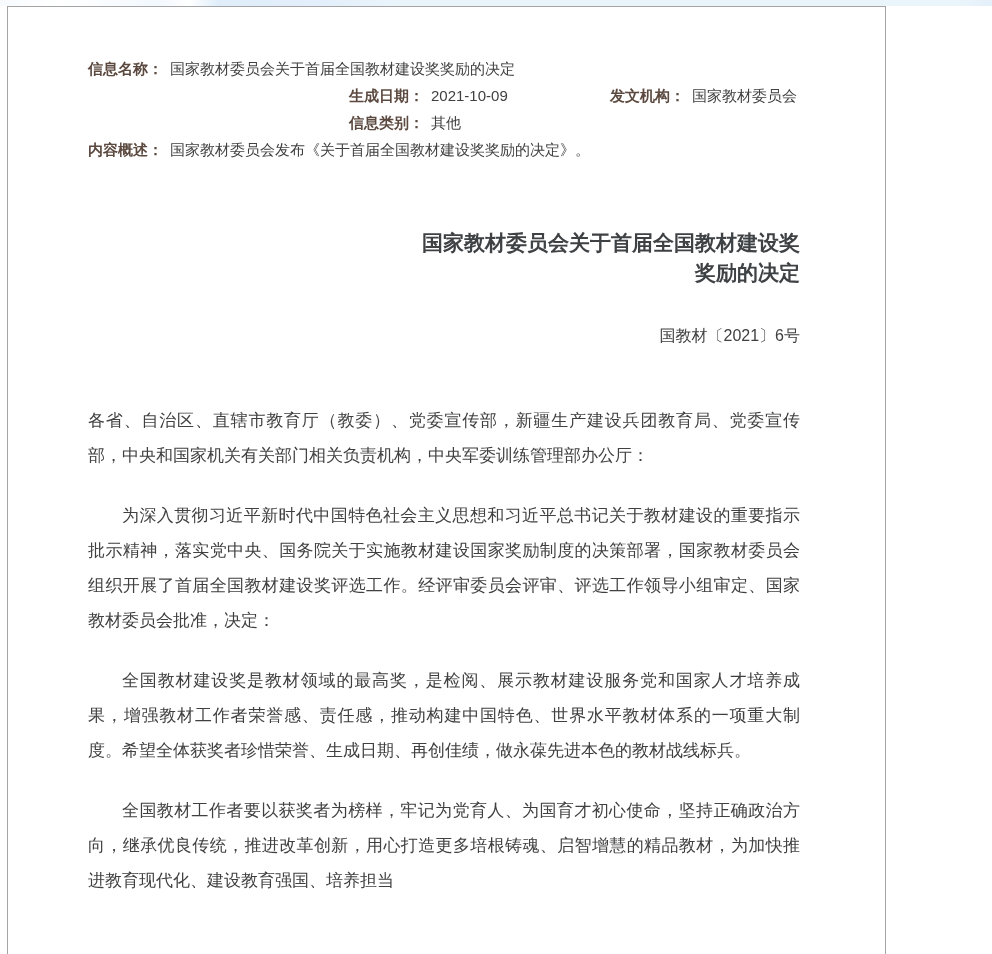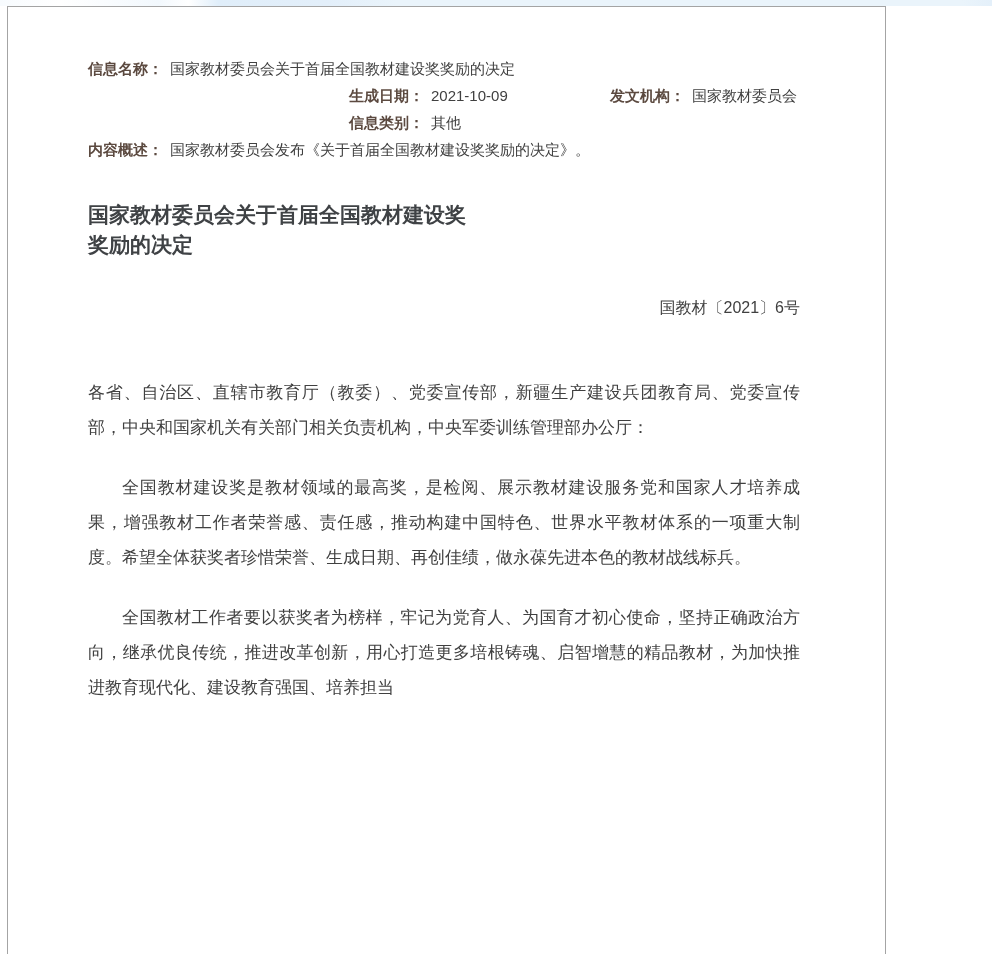--- a/index.html
+++ b/index.html
@@ -29,21 +29,21 @@
   .mf-c1{left:0;}
   .mf-c2{left:261px;}
   .mf-c3{left:522px;}
   .meta-label{
     display:inline-block;min-width:82px;
     font-weight:bold;color:var(--label,#5c4a40);
   }
   .meta-value{color:var(--text,#404040);}
   
   .doc-title{
-    margin-top:32px;text-align:left;
+    margin-top:60px;text-align:right;
     font-size:21px;font-weight:bold;line-height:30px;
     color:var(--title,#3f4245);
   }
   .doc-number{
     margin-top:38px;text-align:right;
     font-size:16px;color:var(--text,#404040);
   }
   .doc-body{margin-top:17px;}
   .doc-body p{
     margin:25px 0 0 0;
@@ -94,17 +94,18 @@
 
   <div class="doc-title">
     <div>国家教材委员会关于首届全国教材建设奖</div>
     <div>奖励的决定</div>
   </div>
 
   <div class="doc-number">国教材〔2021〕6号</div>
 
   <div class="doc-body">
     <p class="first">各省、自治区、直辖市教育厅（教委）、党委宣传部，新疆生产建设兵团教育局、党委宣传部，中央和国家机关有关部门相关负责机构，中央军委训练管理部办公厅：</p>
+    <p class="indent">为深入贯彻习近平新时代中国特色社会主义思想和习近平总书记关于教材建设的重要指示批示精神，落实党中央、国务院关于实施教材建设国家奖励制度的决策部署，国家教材委员会组织开展了首届全国教材建设奖评选工作。经评审委员会评审、评选工作领导小组审定、国家教材委员会批准，决定：</p>
     <p class="indent">全国教材建设奖是教材领域的最高奖，是检阅、展示教材建设服务党和国家人才培养成果，增强教材工作者荣誉感、责任感，推动构建中国特色、世界水平教材体系的一项重大制度。希望全体获奖者珍惜荣誉、生成日期、再创佳绩，做永葆先进本色的教材战线标兵。</p>
     <p class="indent">全国教材工作者要以获奖者为榜样，牢记为党育人、为国育才初心使命，坚持正确政治方向，继承优良传统，推进改革创新，用心打造更多培根铸魂、启智增慧的精品教材，为加快推进教育现代化、建设教育强国、培养担当</p>
   </div>
 
 </div>
 
 </body></html>

